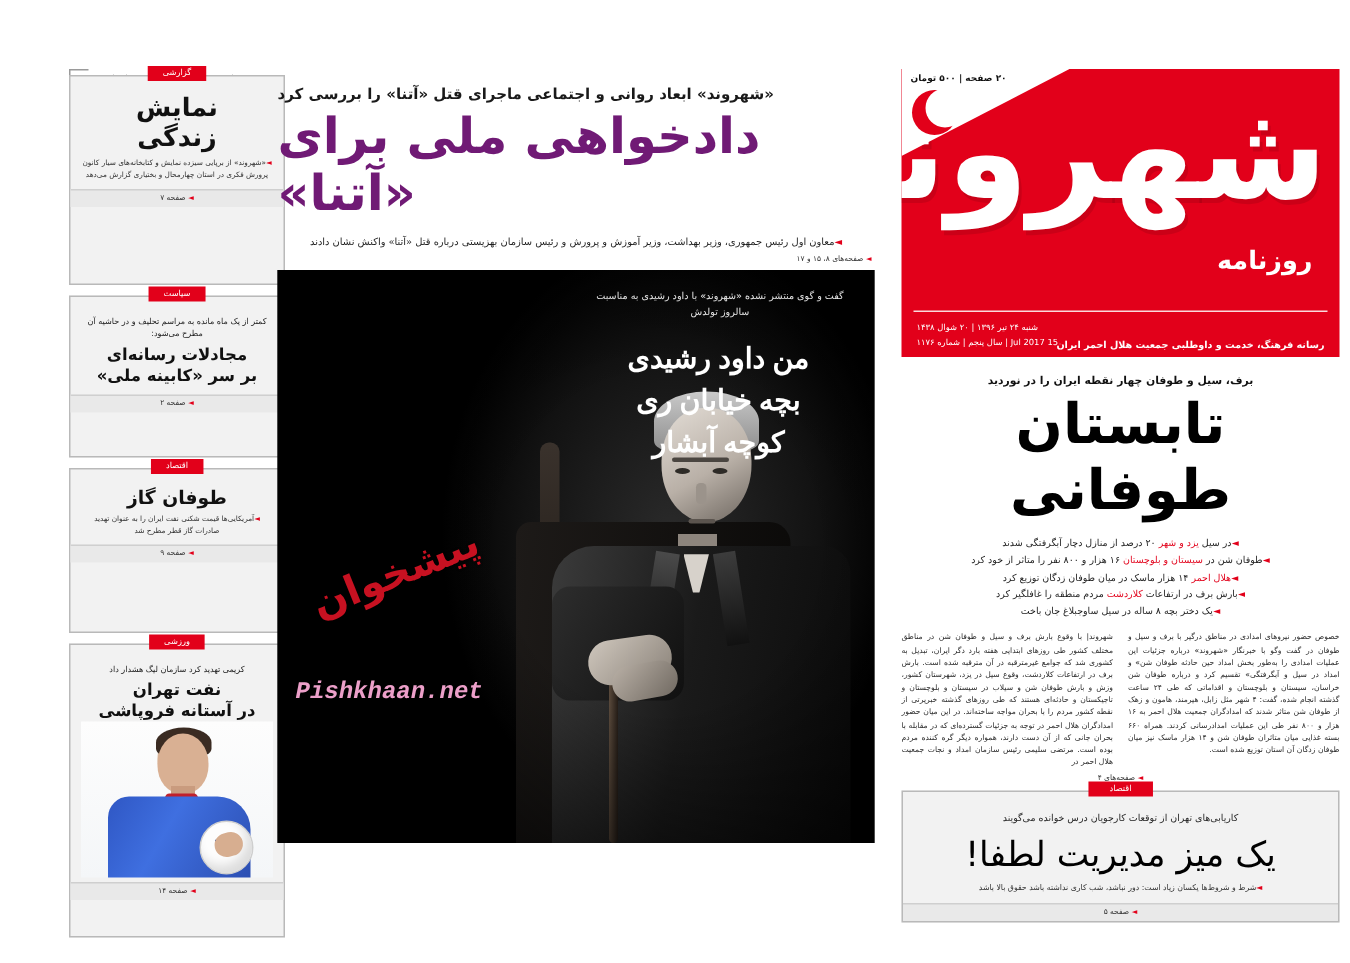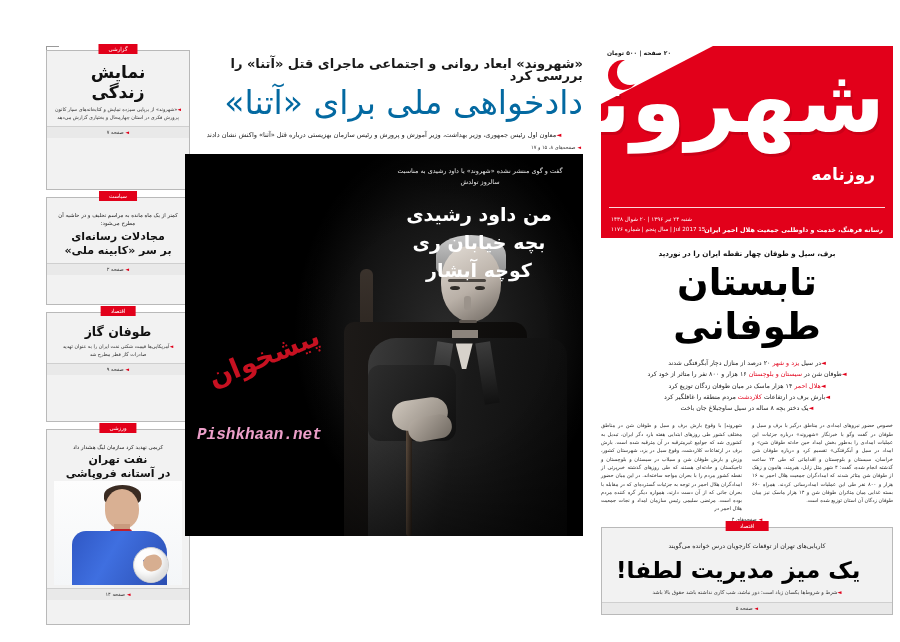--- a/index.html
+++ b/index.html
@@ -86,25 +86,25 @@
   .sp-hand{
     position:absolute;right:16%;top:74px;width:19px;height:16px;border-radius:8px;
     background:#d7ae90;transform:rotate(-14deg);
   }
 
   
   #center{
     position:absolute;left:185px;top:46px;width:398px;height:590px;
   }
   .c-kicker{
-    text-align:right;font-size:13px;line-height:12px;color:#1a1a1a;
+    text-align:left;font-size:10px;line-height:12px;color:#1a1a1a;
     margin:12px 0 2px 0;font-weight:bold;
   }
   .c-head{
-    text-align:right;font-size:33px;line-height:38px;font-weight:normal;color:#0369a1;
+    text-align:left;font-size:33px;line-height:38px;font-weight:bold;color:#701a75;
     letter-spacing:-1px;margin:0 0 8px 0;
   }
   .c-bullets{
     text-align:center;font-size:6.6px;line-height:11.4px;color:#1d1d1d;
     margin:0 6px;
   }
   .c-bullets .bul{color:#e2001a;font-weight:bold;}
   .c-pagref{
     text-align:right;font-size:5px;color:#333;margin:3px 2px 4px 0;
   }
@@ -115,20 +115,21 @@
     position:relative;width:100%;height:382px;background:#000;overflow:hidden;
   }
   .bb-kicker{
     position:absolute;right:12px;top:12px;width:182px;text-align:center;
     color:#e8e8e8;font-size:6.4px;line-height:11px;z-index:4;
   }
   .bb-head{
     position:absolute;right:14px;top:46px;width:180px;text-align:center;
     color:#fff;font-size:19px;line-height:28px;font-weight:bold;z-index:4;
     letter-spacing:-.4px;
+    font-family:Liberation Serif, serif;
   }
   
   .portrait{position:absolute;inset:0;z-index:1;}
   .pt-bg{
     position:absolute;inset:0;
     background:
       radial-gradient(ellipse 180px 230px at 66% 46%, #2a2a2a 0%, #121212 55%, #000 85%);
   }
   .pt-chair{
     position:absolute;left:40%;top:44%;width:46%;height:56%;
@@ -275,22 +276,22 @@
     position:relative;border:1px solid #b9b9b9;background:#f2f2f2;
     padding:12px 14px 6px 14px;box-sizing:border-box;
   }
   .bottombox .tag{
     position:absolute;top:-7px;left:50%;transform:translateX(-50%);
     background:#e2001a;color:#fff;font-size:5.5px;line-height:10px;height:10px;
     padding:0 14px;white-space:nowrap;
   }
   .bottombox .kicker{font-size:6.3px;line-height:11px;text-align:center;color:#222;}
   .bottombox h2{
-    margin:6px 0 4px 0;text-align:left;font-size:23px;line-height:27px;
-    font-weight:bold;color:#000;letter-spacing:-.6px;
+    margin:6px 0 4px 0;text-align:center;font-size:23px;line-height:27px;
+    font-weight:normal;color:#000;letter-spacing:-.6px;
   }
   .bottombox .blurb{font-size:5.2px;line-height:8.4px;text-align:center;color:#333;}
   .bottombox .blurb .bul{color:#e2001a;}
   .bb-pagref{
     display:block;text-align:center;background:#e9e9e9;border-top:1px solid #cfcfcf;
     font-size:5px;line-height:11px;color:#333;margin:6px -14px -6px -14px;
   }
   .bb-pagref .m{color:#e2001a;font-weight:bold;}
 
   

